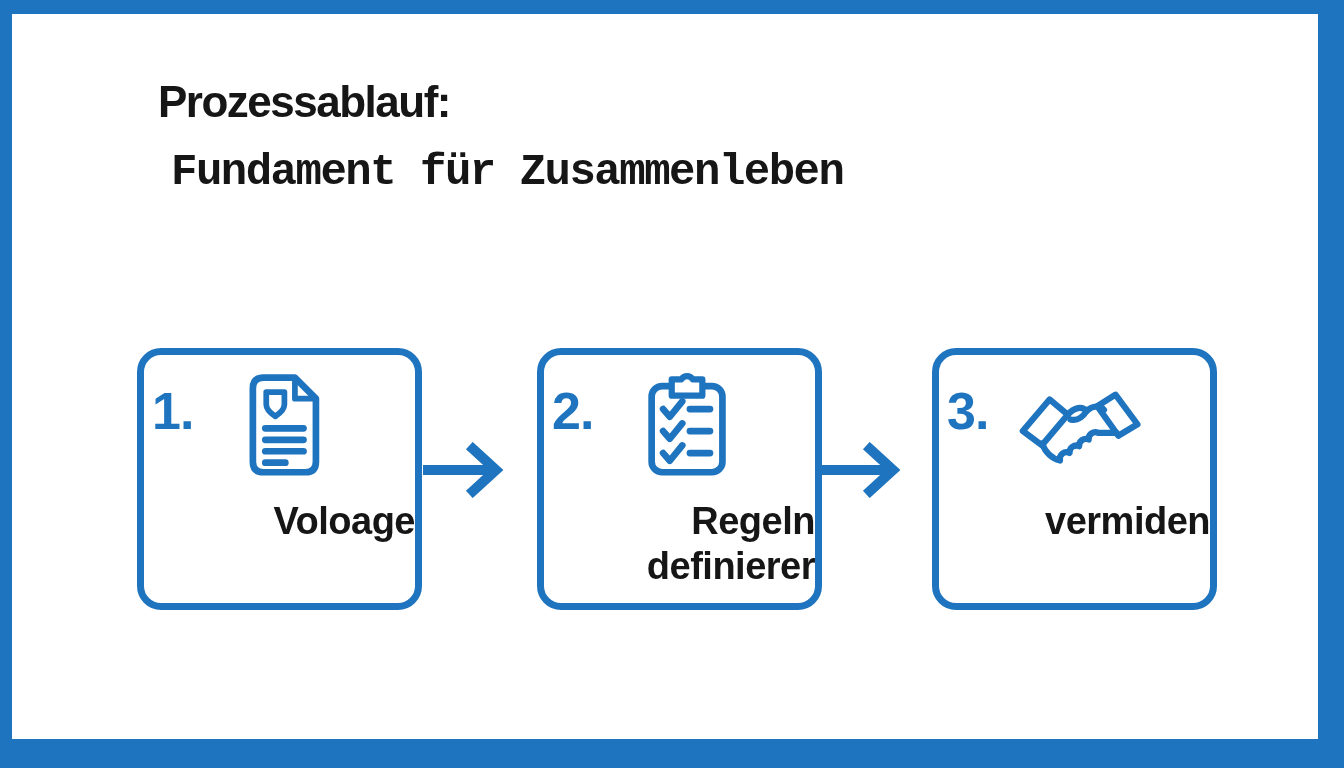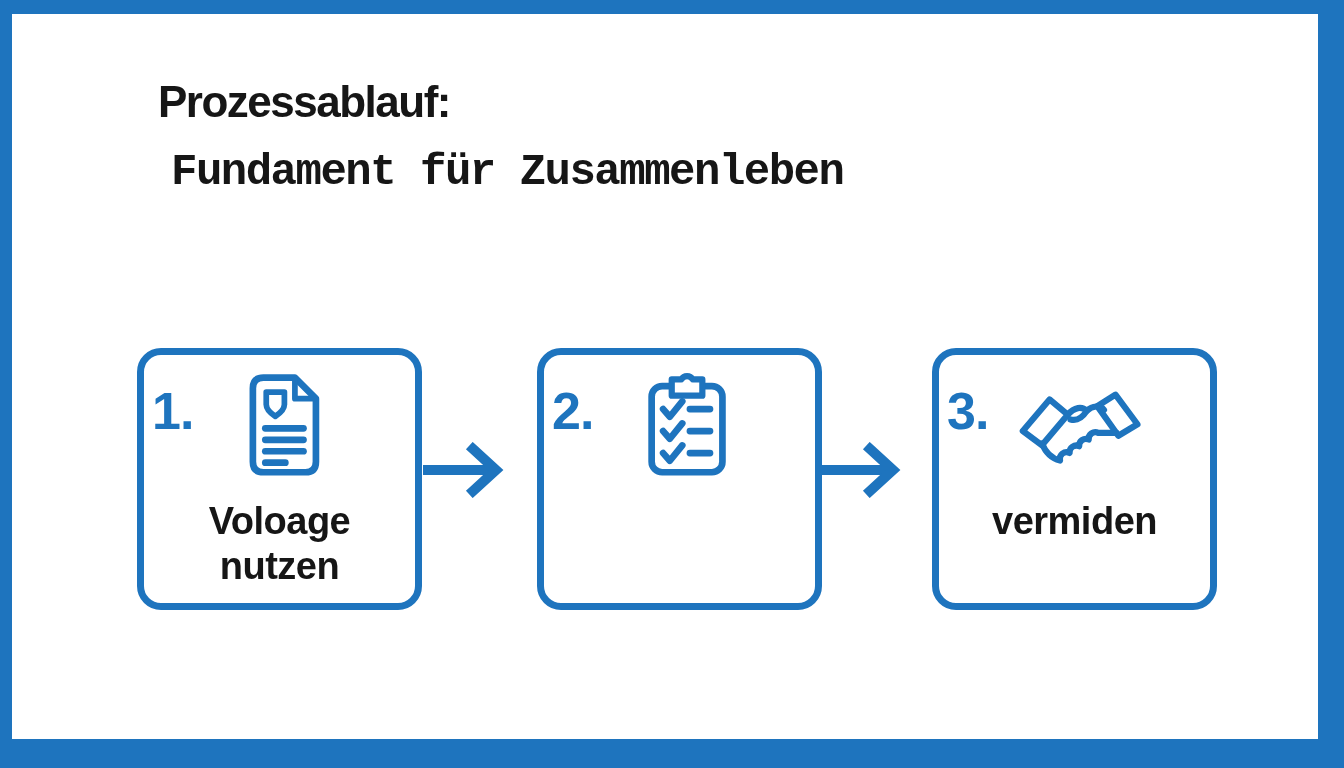--- a/index.html
+++ b/index.html
@@ -47,21 +47,21 @@
     color:var(--accent);
   }
   .icon { position:absolute; left:50%; color:var(--accent); }
   .icon svg { display:block; }
   #step1 .icon { top:16px; transform:translateX(-45%); }
   #step2 .icon { top:12px; transform:translateX(-42%); }
   #step3 .icon { top:28px; transform:translateX(-46%); }
 
   .label {
     position:absolute; left:0; right:0; top:144px;
-    text-align:center;
+    text-align:right;
     font-weight:700;
     font-size:38px; line-height:45px;
     letter-spacing:-0.5px;
     color:var(--text);
   }
   .label span { display:block; }
 
   .arrow { position:absolute; top:428px; color:var(--accent); }
   #arrow1 { left:411px; }
   #arrow2 { left:808px; }
@@ -84,21 +84,20 @@
         <path d="M57 9 V29 H77" stroke-width="6"></path>
         <path d="M27 22 H46 V35 Q46 41 36.5 47.5 Q27 41 27 35 Z" stroke-width="6"></path>
         <path d="M26 60 H66" stroke-width="7"></path>
         <path d="M26 72 H66" stroke-width="7"></path>
         <path d="M26 84 H66" stroke-width="7"></path>
         <path d="M26 96 H47" stroke-width="7"></path>
       </svg>
     </div>
     <div class="label">
       <span>Voloage</span>
-      <span>nutzen</span>
     </div>
   </div>
 
   <div class="arrow" id="arrow1">
     <svg width="100" height="56" viewBox="0 0 100 56" fill="none" stroke="currentColor">
       <path d="M0 28 H68" stroke-width="10"></path>
       <path d="M50 7 L73 28 L50 49" stroke-width="10" stroke-linecap="square" stroke-linejoin="miter"></path>
     </svg>
   </div>
 
@@ -108,20 +107,24 @@
       <svg width="88" height="111" viewBox="0 0 92 116" fill="none" stroke="currentColor" stroke-linejoin="round" stroke-linecap="round">
         <rect x="9" y="20" width="74" height="90" rx="11" stroke-width="7"></rect>
         <path d="M30 30 V13 H40 A7 7 0 0 1 52 13 H62 V30 Z" fill="#ffffff" stroke-width="6.5"></path>
         <path d="M21 44 L28 52 L41 36" stroke-width="7"></path>
         <path d="M49 44 H70" stroke-width="7"></path>
         <path d="M21 67 L28 75 L41 59" stroke-width="7"></path>
         <path d="M49 67 H70" stroke-width="7"></path>
         <path d="M21 90 L28 98 L41 82" stroke-width="7"></path>
         <path d="M49 90 H70" stroke-width="7"></path>
       </svg>
+    </div>
+    <div class="label">
+      <span>Regeln</span>
+      <span>definierer</span>
     </div>
   </div>
 
   <div class="arrow" id="arrow2">
     <svg width="100" height="56" viewBox="0 0 100 56" fill="none" stroke="currentColor">
       <path d="M0 28 H68" stroke-width="10"></path>
       <path d="M50 7 L73 28 L50 49" stroke-width="10" stroke-linecap="square" stroke-linejoin="miter"></path>
     </svg>
   </div>
 

